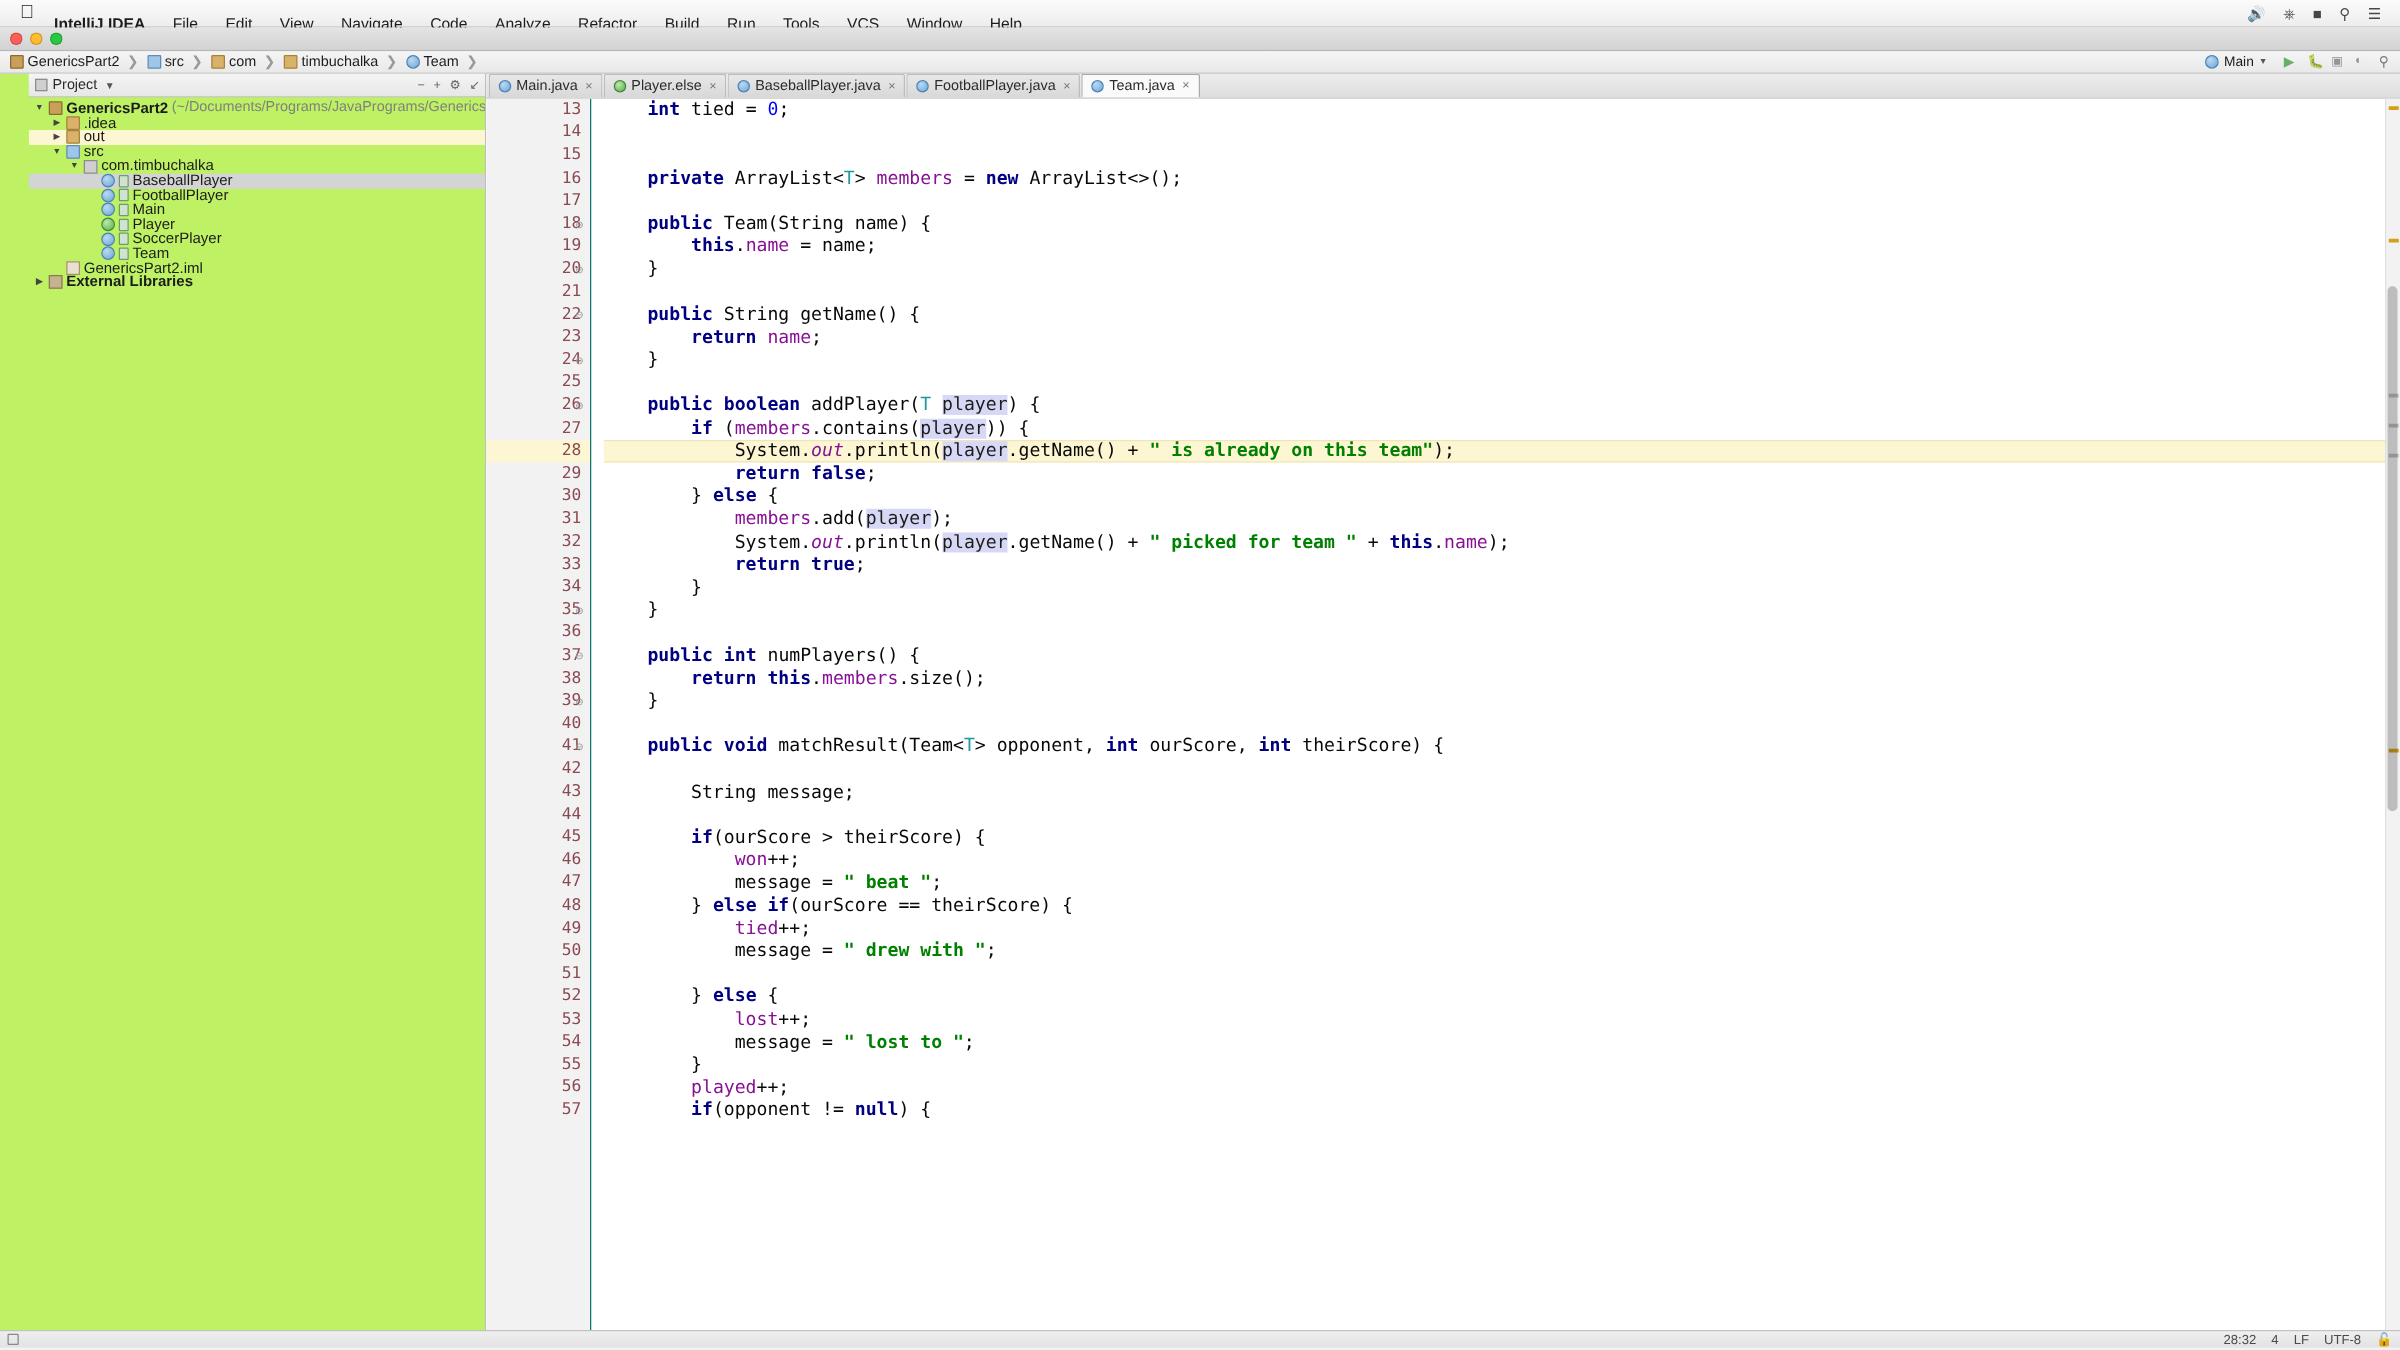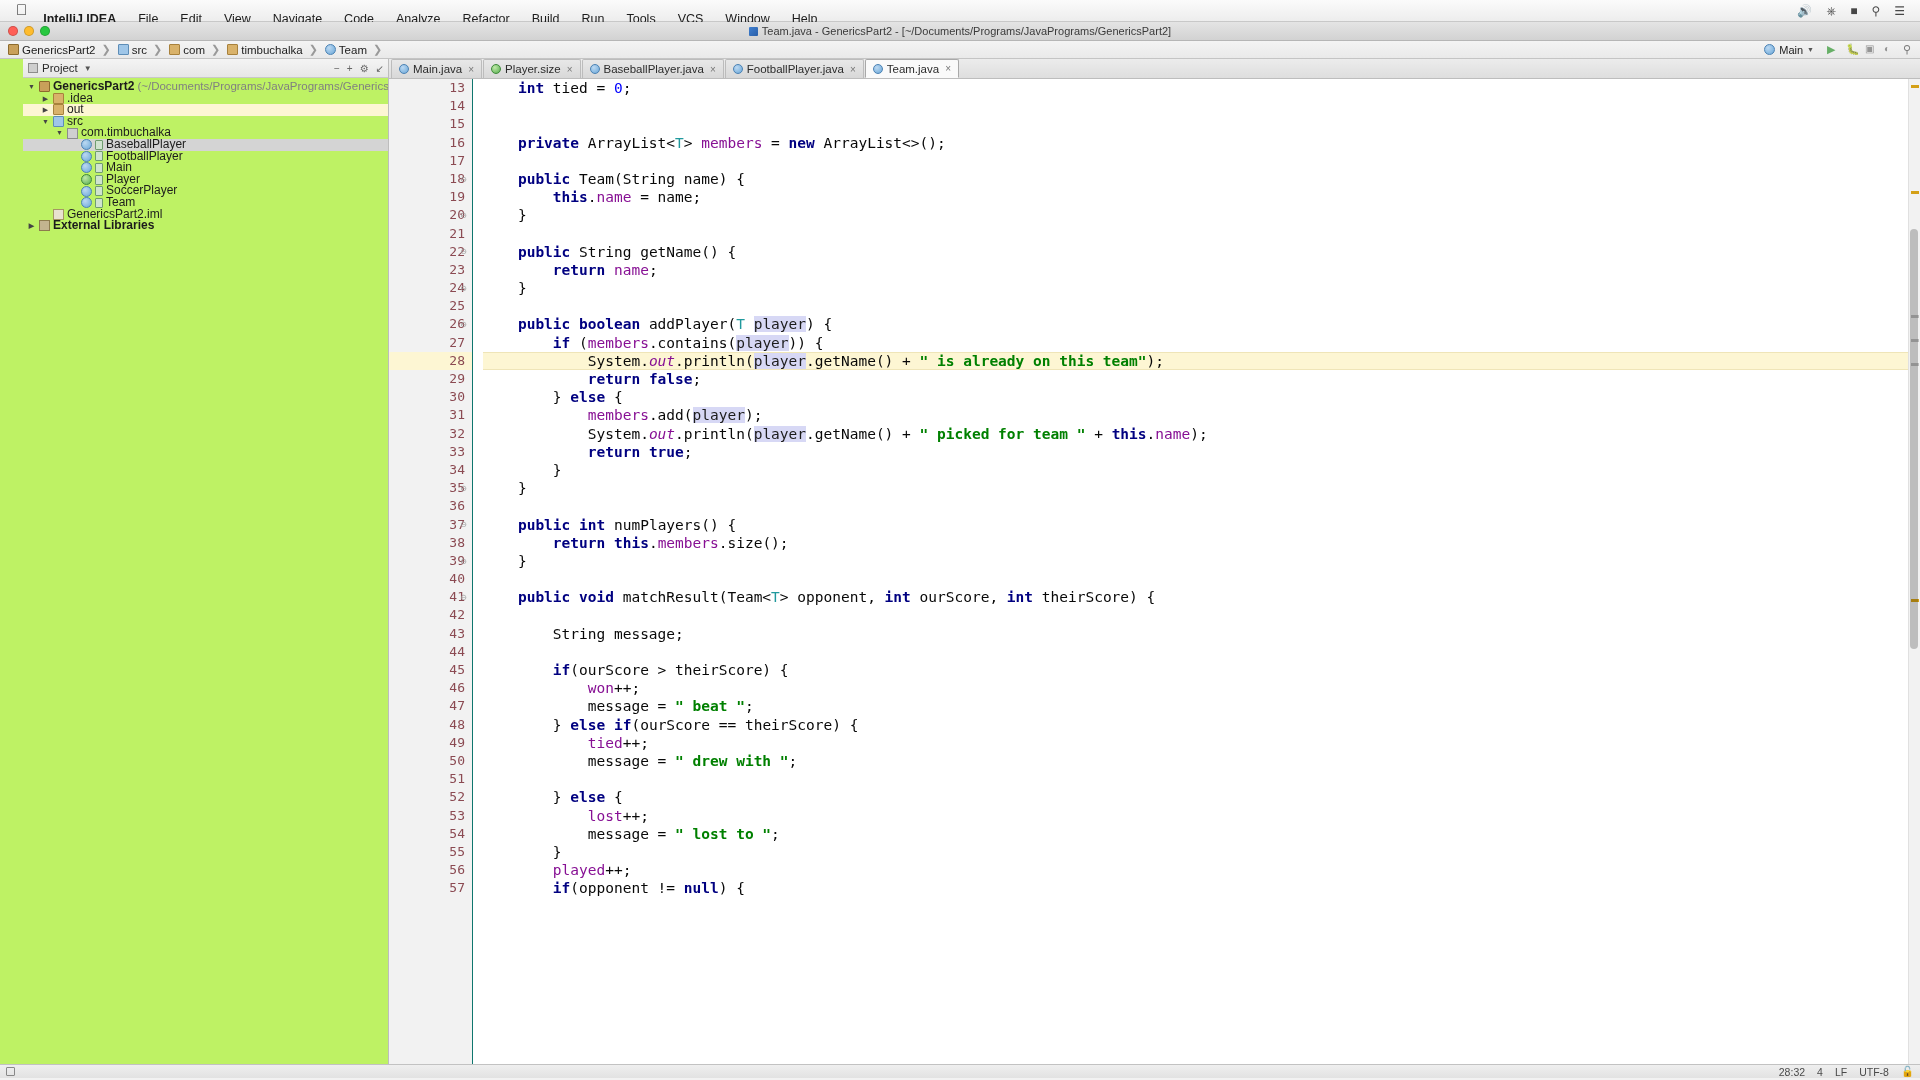--- a/index.html
+++ b/index.html
@@ -240,24 +240,20 @@
   <span class="right-item">⚲</span>
   <span class="right-item">☰</span>
 </div>
 
 <div class="titlebar">
   <div class="traffic">
     <span class="dot r"></span>
     <span class="dot y"></span>
     <span class="dot g"></span>
   </div>
-  <div class="win-title">
-    <span class="tiny-ij"></span>
-    <span>Team.java - GenericsPart2 - [~/Documents/Programs/JavaPrograms/GenericsPart2]</span>
-  </div>
 </div>
 
 <div class="navbar">
   <span class="crumb">
     <span class="ic ic-module"></span>
     <span class="crumb-label">GenericsPart2</span>
     <span class="sep">❯</span>
   </span>
   <span class="crumb">
     <span class="ic ic-folder blue"></span>
@@ -385,21 +381,21 @@
 
   <div class="editor-area">
     <div class="tabs" id="editor-tabs">
         <div class="tab">
           <span class="ic ic-class run"></span>
           <span>Main.java</span>
           <span class="x">×</span>
         </div>
         <div class="tab">
           <span class="ic ic-class green"></span>
-          <span>Player.size</span>
+          <span>Player.else</span>
           <span class="x">×</span>
         </div>
         <div class="tab">
           <span class="ic ic-class"></span>
           <span>BaseballPlayer.java</span>
           <span class="x">×</span>
         </div>
         <div class="tab">
           <span class="ic ic-class"></span>
           <span>FootballPlayer.java</span>

